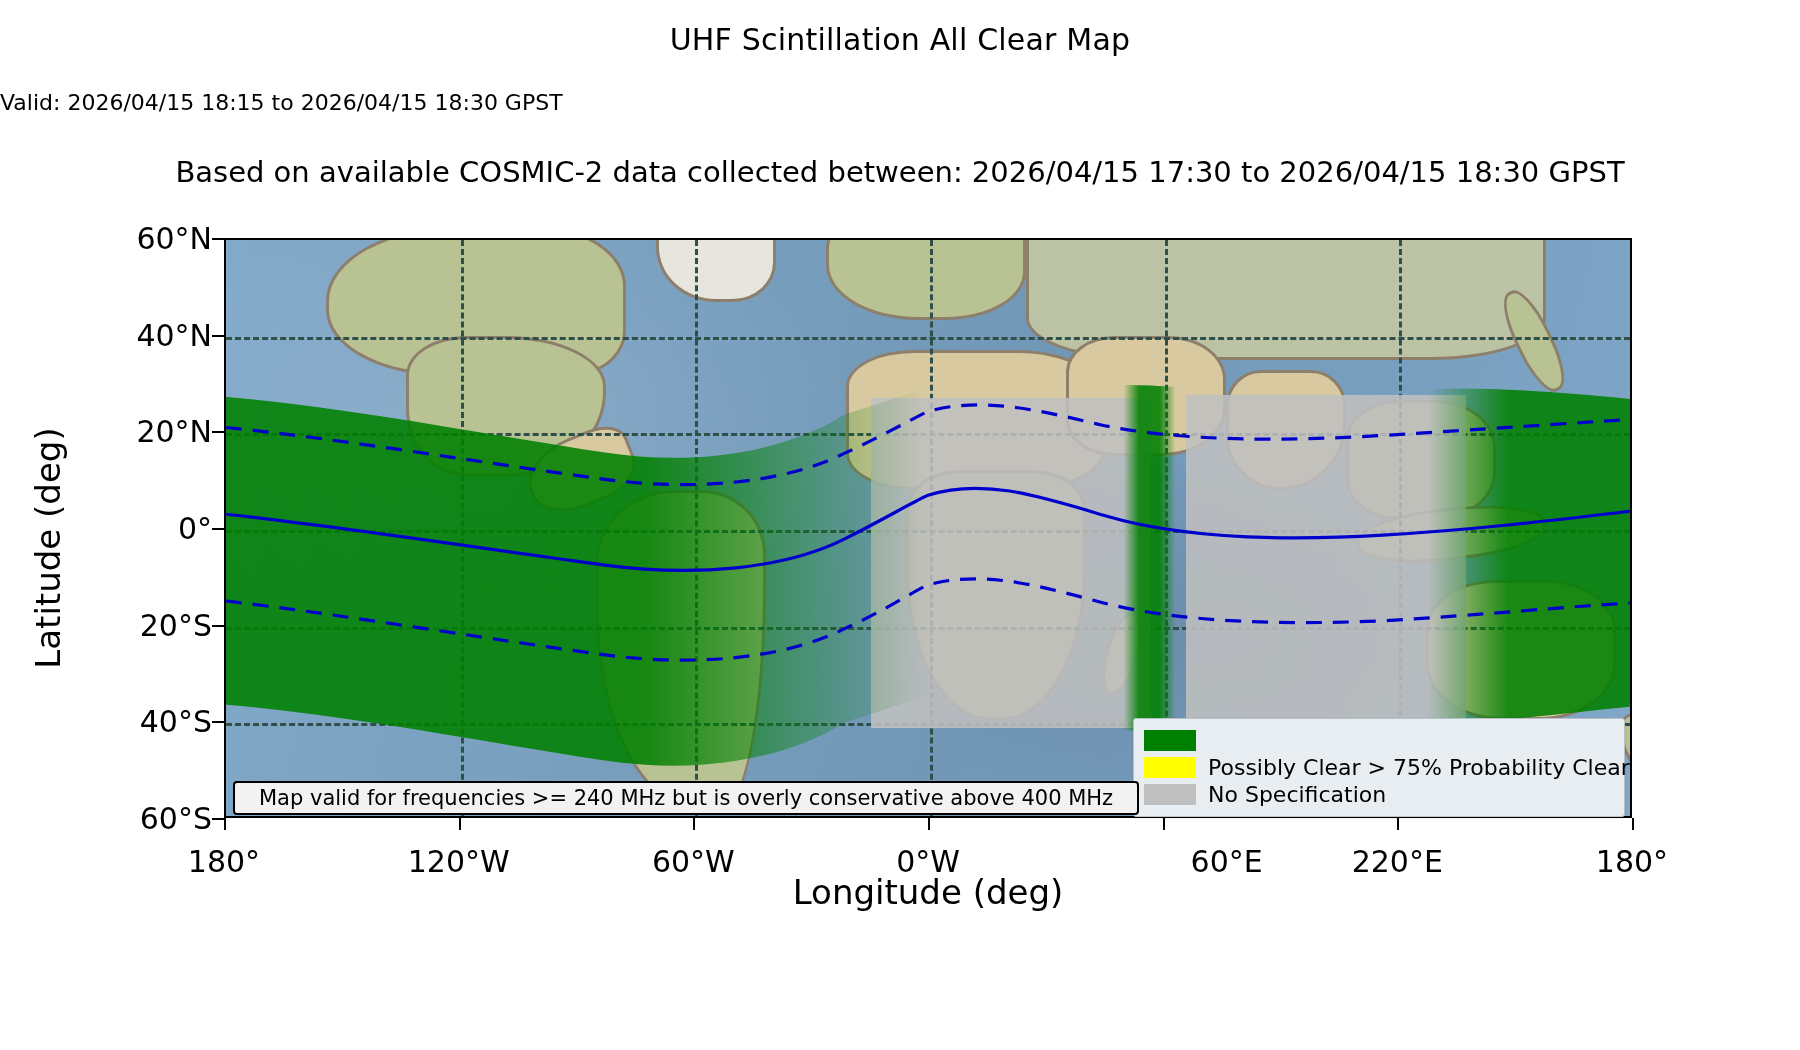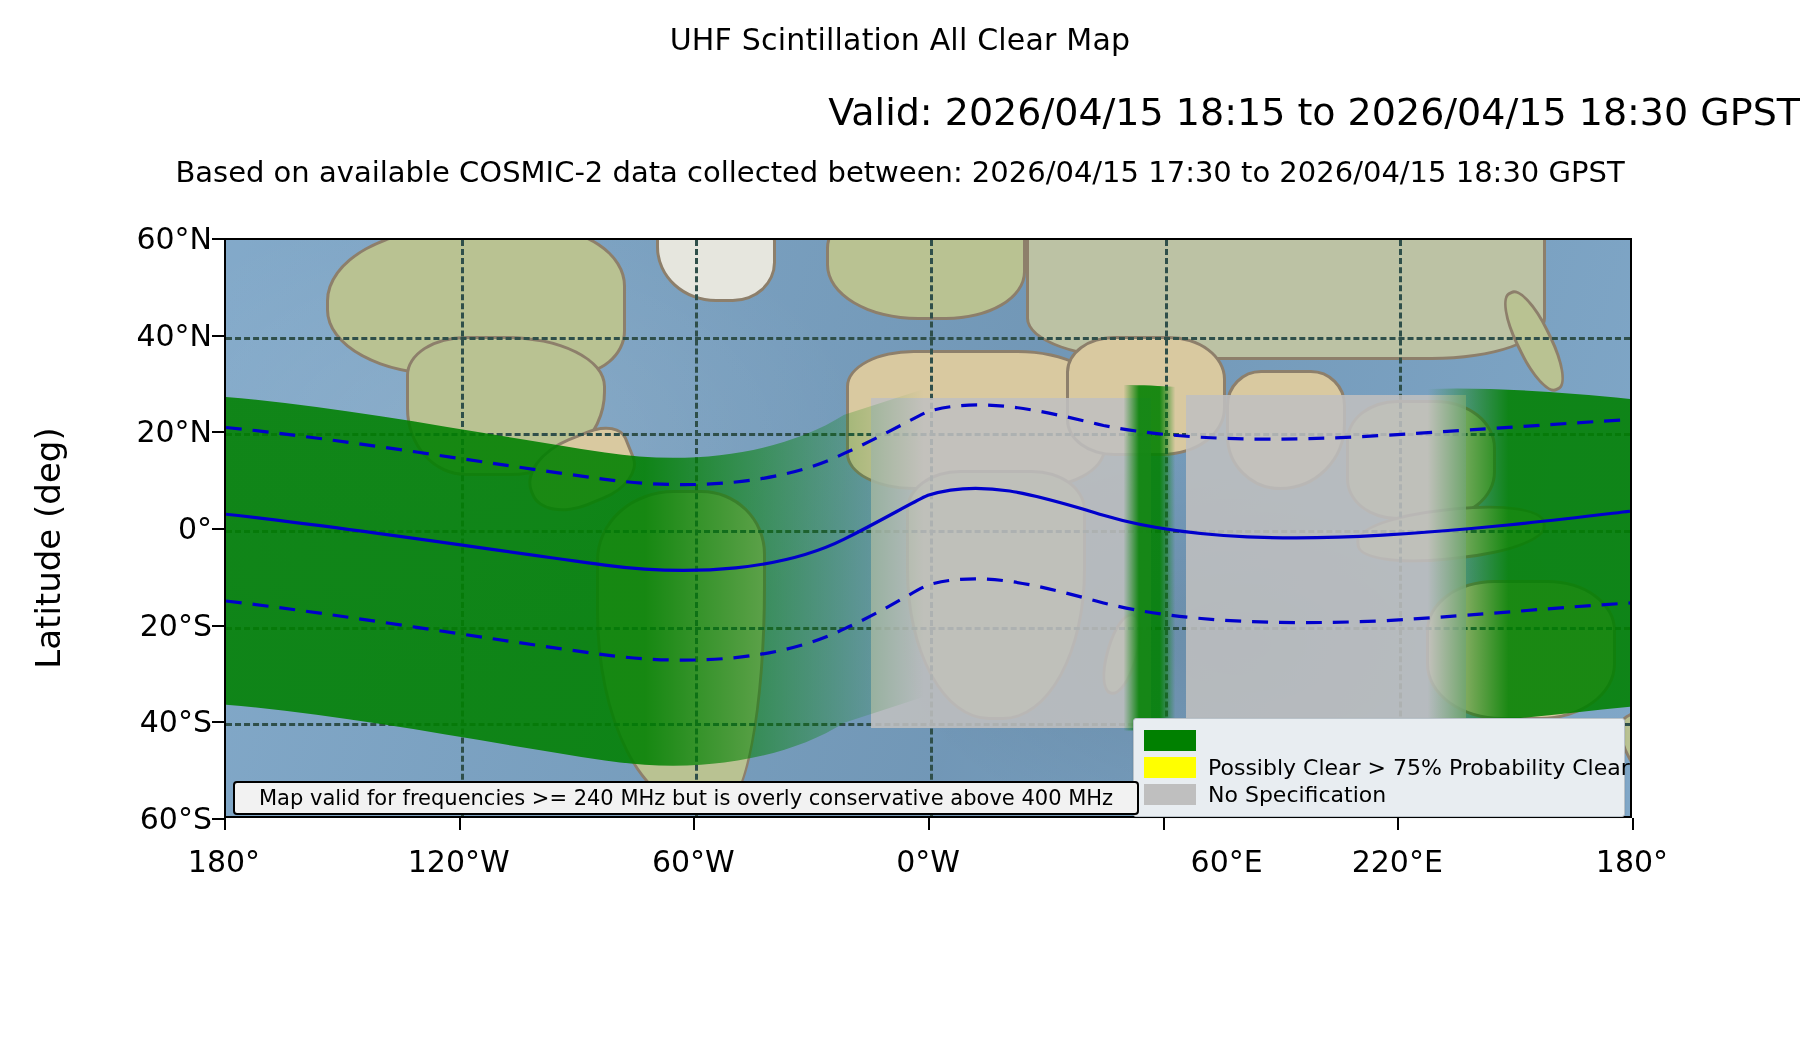--- a/index.html
+++ b/index.html
@@ -11,22 +11,22 @@
     position:relative;
   }
   .fig{position:absolute;left:0;top:0;width:1440px;height:1050px;}
 
   
   .title-main{
     position:absolute;left:0;top:22px;width:1800px;text-align:center;
     font-size:30px;color:#000;letter-spacing:.2px;
   }
   .title-valid{
-    position:absolute;left:0;top:90px;width:1800px;text-align:right;
-    font-size:38px;color:#000;
+    position:absolute;left:0;top:90px;width:1800px;text-align:left;
+    font-size:22px;color:#000;
   }
   .title-basis{
     position:absolute;left:0;top:155px;width:1800px;text-align:center;
     font-size:29px;color:#000;
   }
 
   
   .plot{
     position:absolute;left:224px;top:238px;width:1408px;height:580px;
     overflow:hidden;
@@ -251,20 +251,21 @@
     <div class="xmark" style="left:928px;"></div>
     <div class="xtl" style="left:1162.7px;text-align:right;">60°E</div>
     <div class="xmark" style="left:1162.7px;"></div>
     <div class="xtl" style="left:1397.3px;">220°E</div>
     <div class="xmark" style="left:1397.3px;"></div>
     <div class="xtl" style="left:1632px;">180°</div>
     <div class="xmark" style="left:1632px;"></div>
   </div>
 
   <div class="ylabel">Latitude (deg)</div>
+  <div class="xlabel">Longitude (deg)</div>
 
   <div class="legend">
     <div class="legend-row">
       <span class="swatch" style="background:#008000;"></span>
     </div>
     <div class="legend-row">
       <span class="swatch" style="background:#FFFF00;"></span>
       <span class="legend-text">Possibly Clear &gt; 75% Probability Clear</span>
     </div>
     <div class="legend-row">

